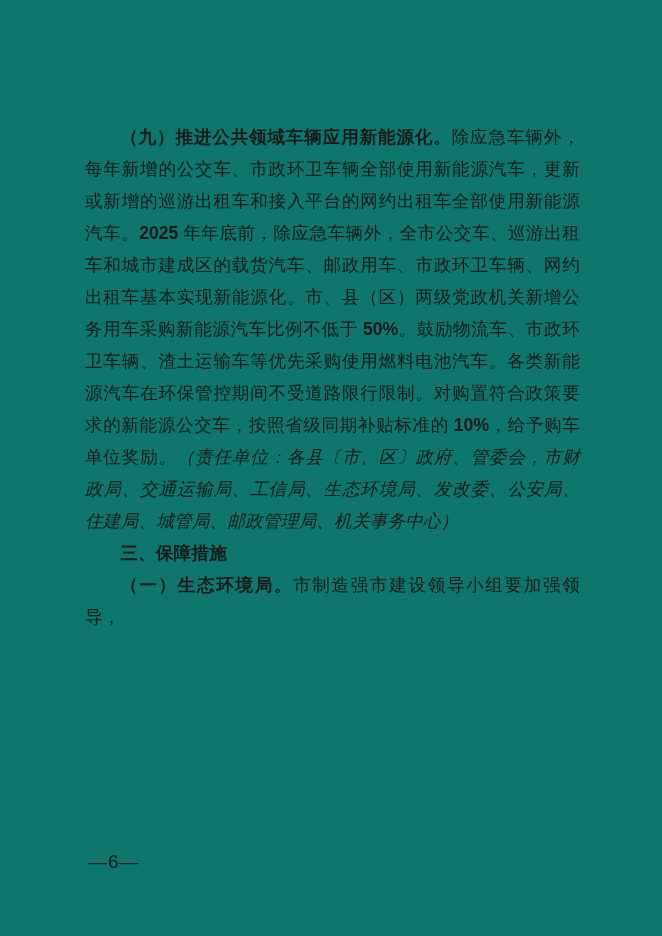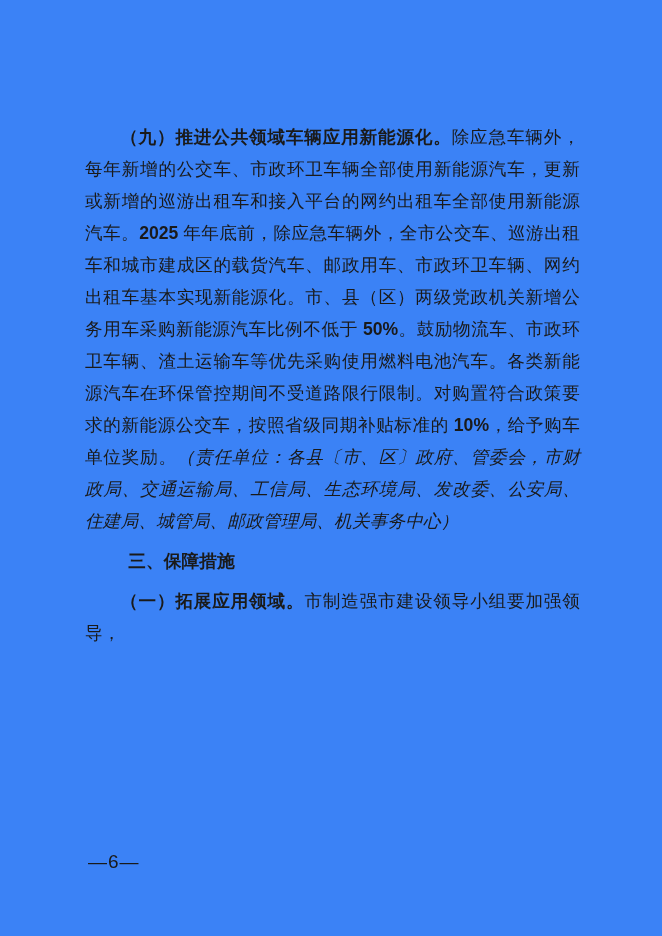--- a/index.html
+++ b/index.html
@@ -1,21 +1,21 @@
 <!DOCTYPE html>
 <html><head>
 <meta charset="utf-8">
 <style>
   html, body { margin: 0; padding: 0; background: #e8e8e8; }
   .page {
     position: relative;
     width: 662px;
     height: 936px;
     margin: 0 auto;
-    background: #3b82f6;
+    background: #0f766e;
     color: #1a1a1a;
     font-family: "Liberation Serif", "DejaVu Serif", serif;
     overflow: hidden;
   }
   .text-block {
     position: absolute;
     left: 85px;
     top: 121px;
     width: 495px;
     font-size: 17.6px;
@@ -34,21 +34,21 @@
   }
   .seg-num {
     font-family: "Liberation Sans", "DejaVu Sans", sans-serif;
     font-weight: 700;
     letter-spacing: 0;
   }
   .seg-resp {
     font-style: italic;
   }
   .para-heading {
-    margin: 8px;
+    margin: 0;
     padding: 0;
     text-indent: 2em;
     font-weight: 700;
     font-family: "Liberation Sans", "DejaVu Sans", sans-serif;
   }
   .page-footer {
     position: absolute;
     left: 88px;
     top: 851px;
     font-size: 19px;
@@ -64,19 +64,19 @@
   <div class="text-block">
 
     <p class="para">
       <span class="seg-lead">（九）推进公共领域车辆应用新能源化。</span><span>除应急车辆外，每年新增的公交车、市政环卫车辆全部使用新能源汽车，更新或新增的巡游出租车和接入平台的网约出租车全部使用新能源汽车。</span><span class="seg-num">2025</span><span> 年年底前，除应急车辆外，全市公交车、巡游出租车和城市建成区的载货汽车、邮政用车、市政环卫车辆、网约出租车基本实现新能源化。市、县（区）两级党政机关新增公务用车采购新能源汽车比例不低于 </span><span class="seg-num">50%</span><span>。鼓励物流车、市政环卫车辆、渣土运输车等优先采购使用燃料电池汽车。各类新能源汽车在环保管控期间不受道路限行限制。对购置符合政策要求的新能源公交车，按照省级同期补贴标准的 </span><span class="seg-num">10%</span><span>，给予购车单位奖励。</span><span class="seg-resp">（责任单位：各县〔市、区〕政府、管委会，市财政局、交通运输局、工信局、生态环境局、发改委、公安局、住建局、城管局、邮政管理局、机关事务中心）</span>
     </p>
 
 
     <p class="para-heading">三、保障措施</p>
 
     <p class="para">
-      <span class="seg-lead">（一）拓展应用领域。</span><span>市制造强市建设领导小组要加强领导，</span>
+      <span class="seg-lead">（一）生态环境局。</span><span>市制造强市建设领导小组要加强领导，</span>
     </p>
 
   </div>
 
   <div class="page-footer">—6—</div>
 </div>
 
 </body></html>

